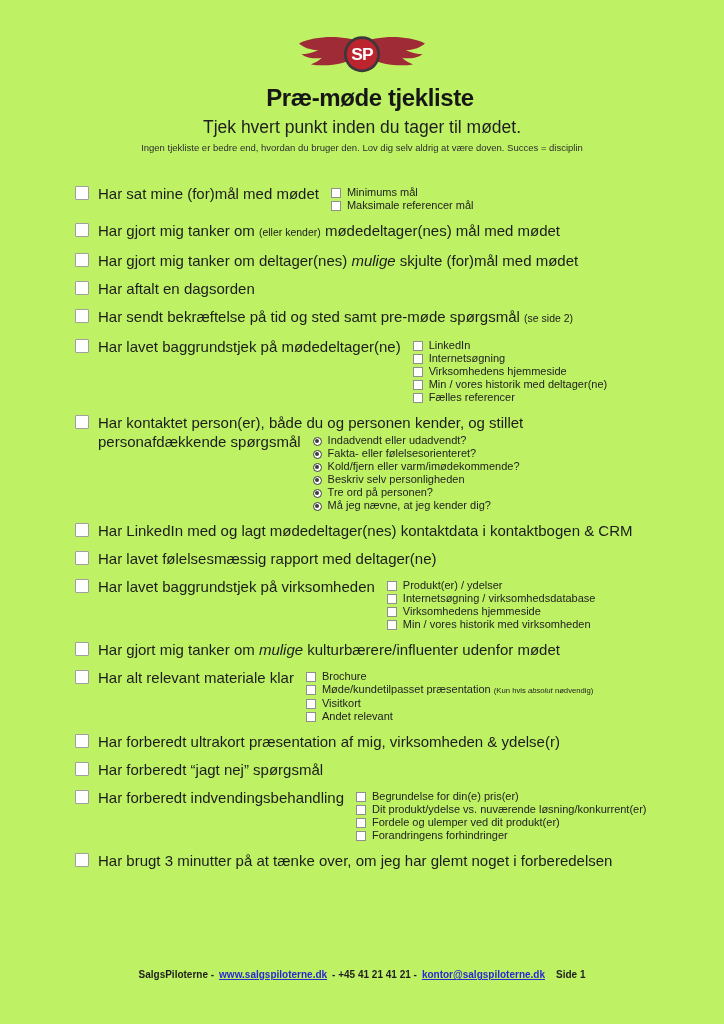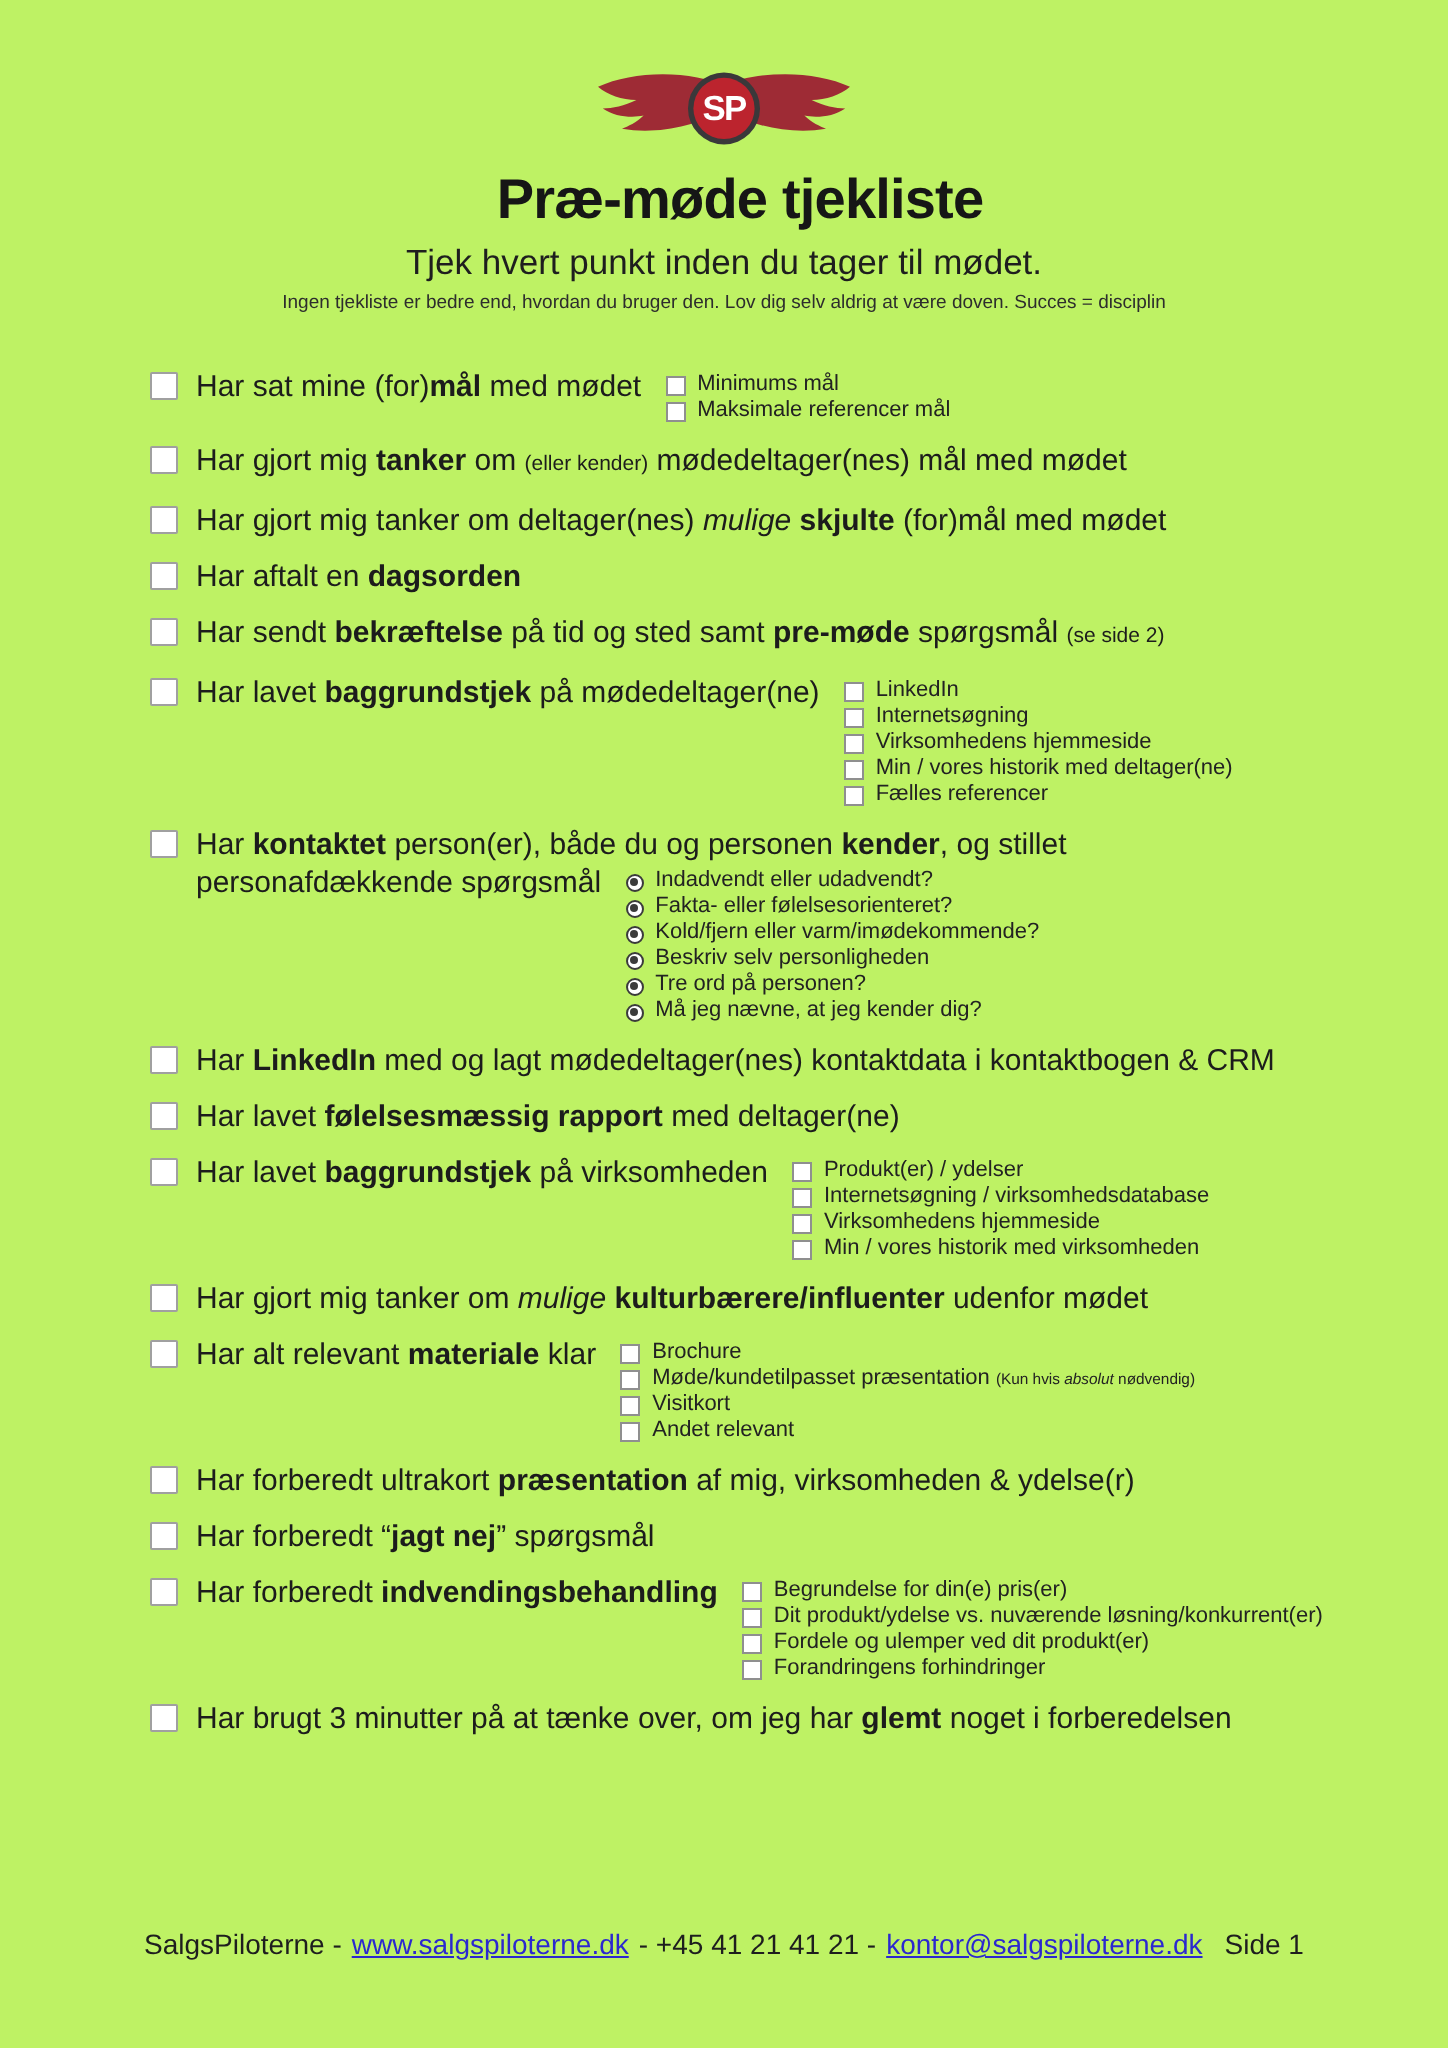--- a/index.html
+++ b/index.html
@@ -5,48 +5,48 @@
   html,body{margin:0;padding:0;background:#e8e8e8;}
   .page{
     width:724px;height:1024px;background:#bef264;position:relative;
     font-family:"Liberation Sans",sans-serif;color:#1c1c1c;overflow:hidden;
     margin:0 auto;box-sizing:border-box;
   }
   
   .header{text-align:center;padding-top:30px;}
   .logo{line-height:0;}
   .logo svg{width:138px;height:52px;}
-  .title{font-size:28px;font-weight:800;margin:2px 0 0 16px;letter-spacing:-0.4px;color:#161616;}
+  .title{font-size:24px;font-weight:800;margin:2px 0 0 16px;letter-spacing:-0.4px;color:#161616;}
   .subtitle{font-size:17.5px;margin-top:5px;color:#1e1e1e;}
   .tagline{font-size:9.5px;margin-top:4px;color:#2d2d2d;}
   
   .checklist{position:absolute;left:75px;top:184px;right:26px;}
   .item{display:flex;align-items:flex-start;margin-bottom:9px;}
   .cbx{
     flex:0 0 auto;width:12px;height:12px;border:1.4px solid #a0a0a0;
     margin:2px 9px 0 0;border-radius:1px;background:#fff;
   }
   .content{flex:1;min-width:0;}
   .line{font-size:15px;line-height:19px;}
   .flexline{display:flex;align-items:flex-start;}
   .line-text{display:inline-block;}
   .sublist{margin-left:12px;padding-top:2px;}
   .subitem{display:flex;align-items:flex-start;font-size:11px;line-height:13px;color:#222;}
   .scbx{flex:0 0 auto;width:8px;height:8px;border:1px solid #8f8f8f;margin:2px 6px 0 0;background:#fff;}
   .bullet{flex:0 0 auto;width:7px;height:7px;border:1px solid #3b3b3b;border-radius:50%;
     margin:2.5px 6px 0 0;position:relative;background:#fff;}
   .bullet::after{content:"";position:absolute;left:1.5px;top:1.5px;right:1.5px;bottom:1.5px;
     background:#3b3b3b;border-radius:50%;}
-  .run-b{font-weight:700;}
+  .run-b{font-weight:400;}
   .run-i{font-style:italic;}
   .run-s{font-size:0.70em;}
   .run-si{font-size:0.70em;font-style:italic;}
   
   .footer{position:absolute;left:0;right:0;bottom:44px;display:flex;justify-content:center;
-    align-items:center;gap:5px;font-size:14px;color:#1e1e1e;}
+    align-items:center;gap:5px;font-size:10px;color:#1e1e1e;font-weight:bold;}
   .footer a{color:var(--link-blue,#2b28cf);text-decoration:underline;cursor:pointer;}
   .pagenum{margin-left:6px;}
 </style>
 </head>
 <body>
 
 <div class="page">
 
   <div class="header">
     <div class="logo">

